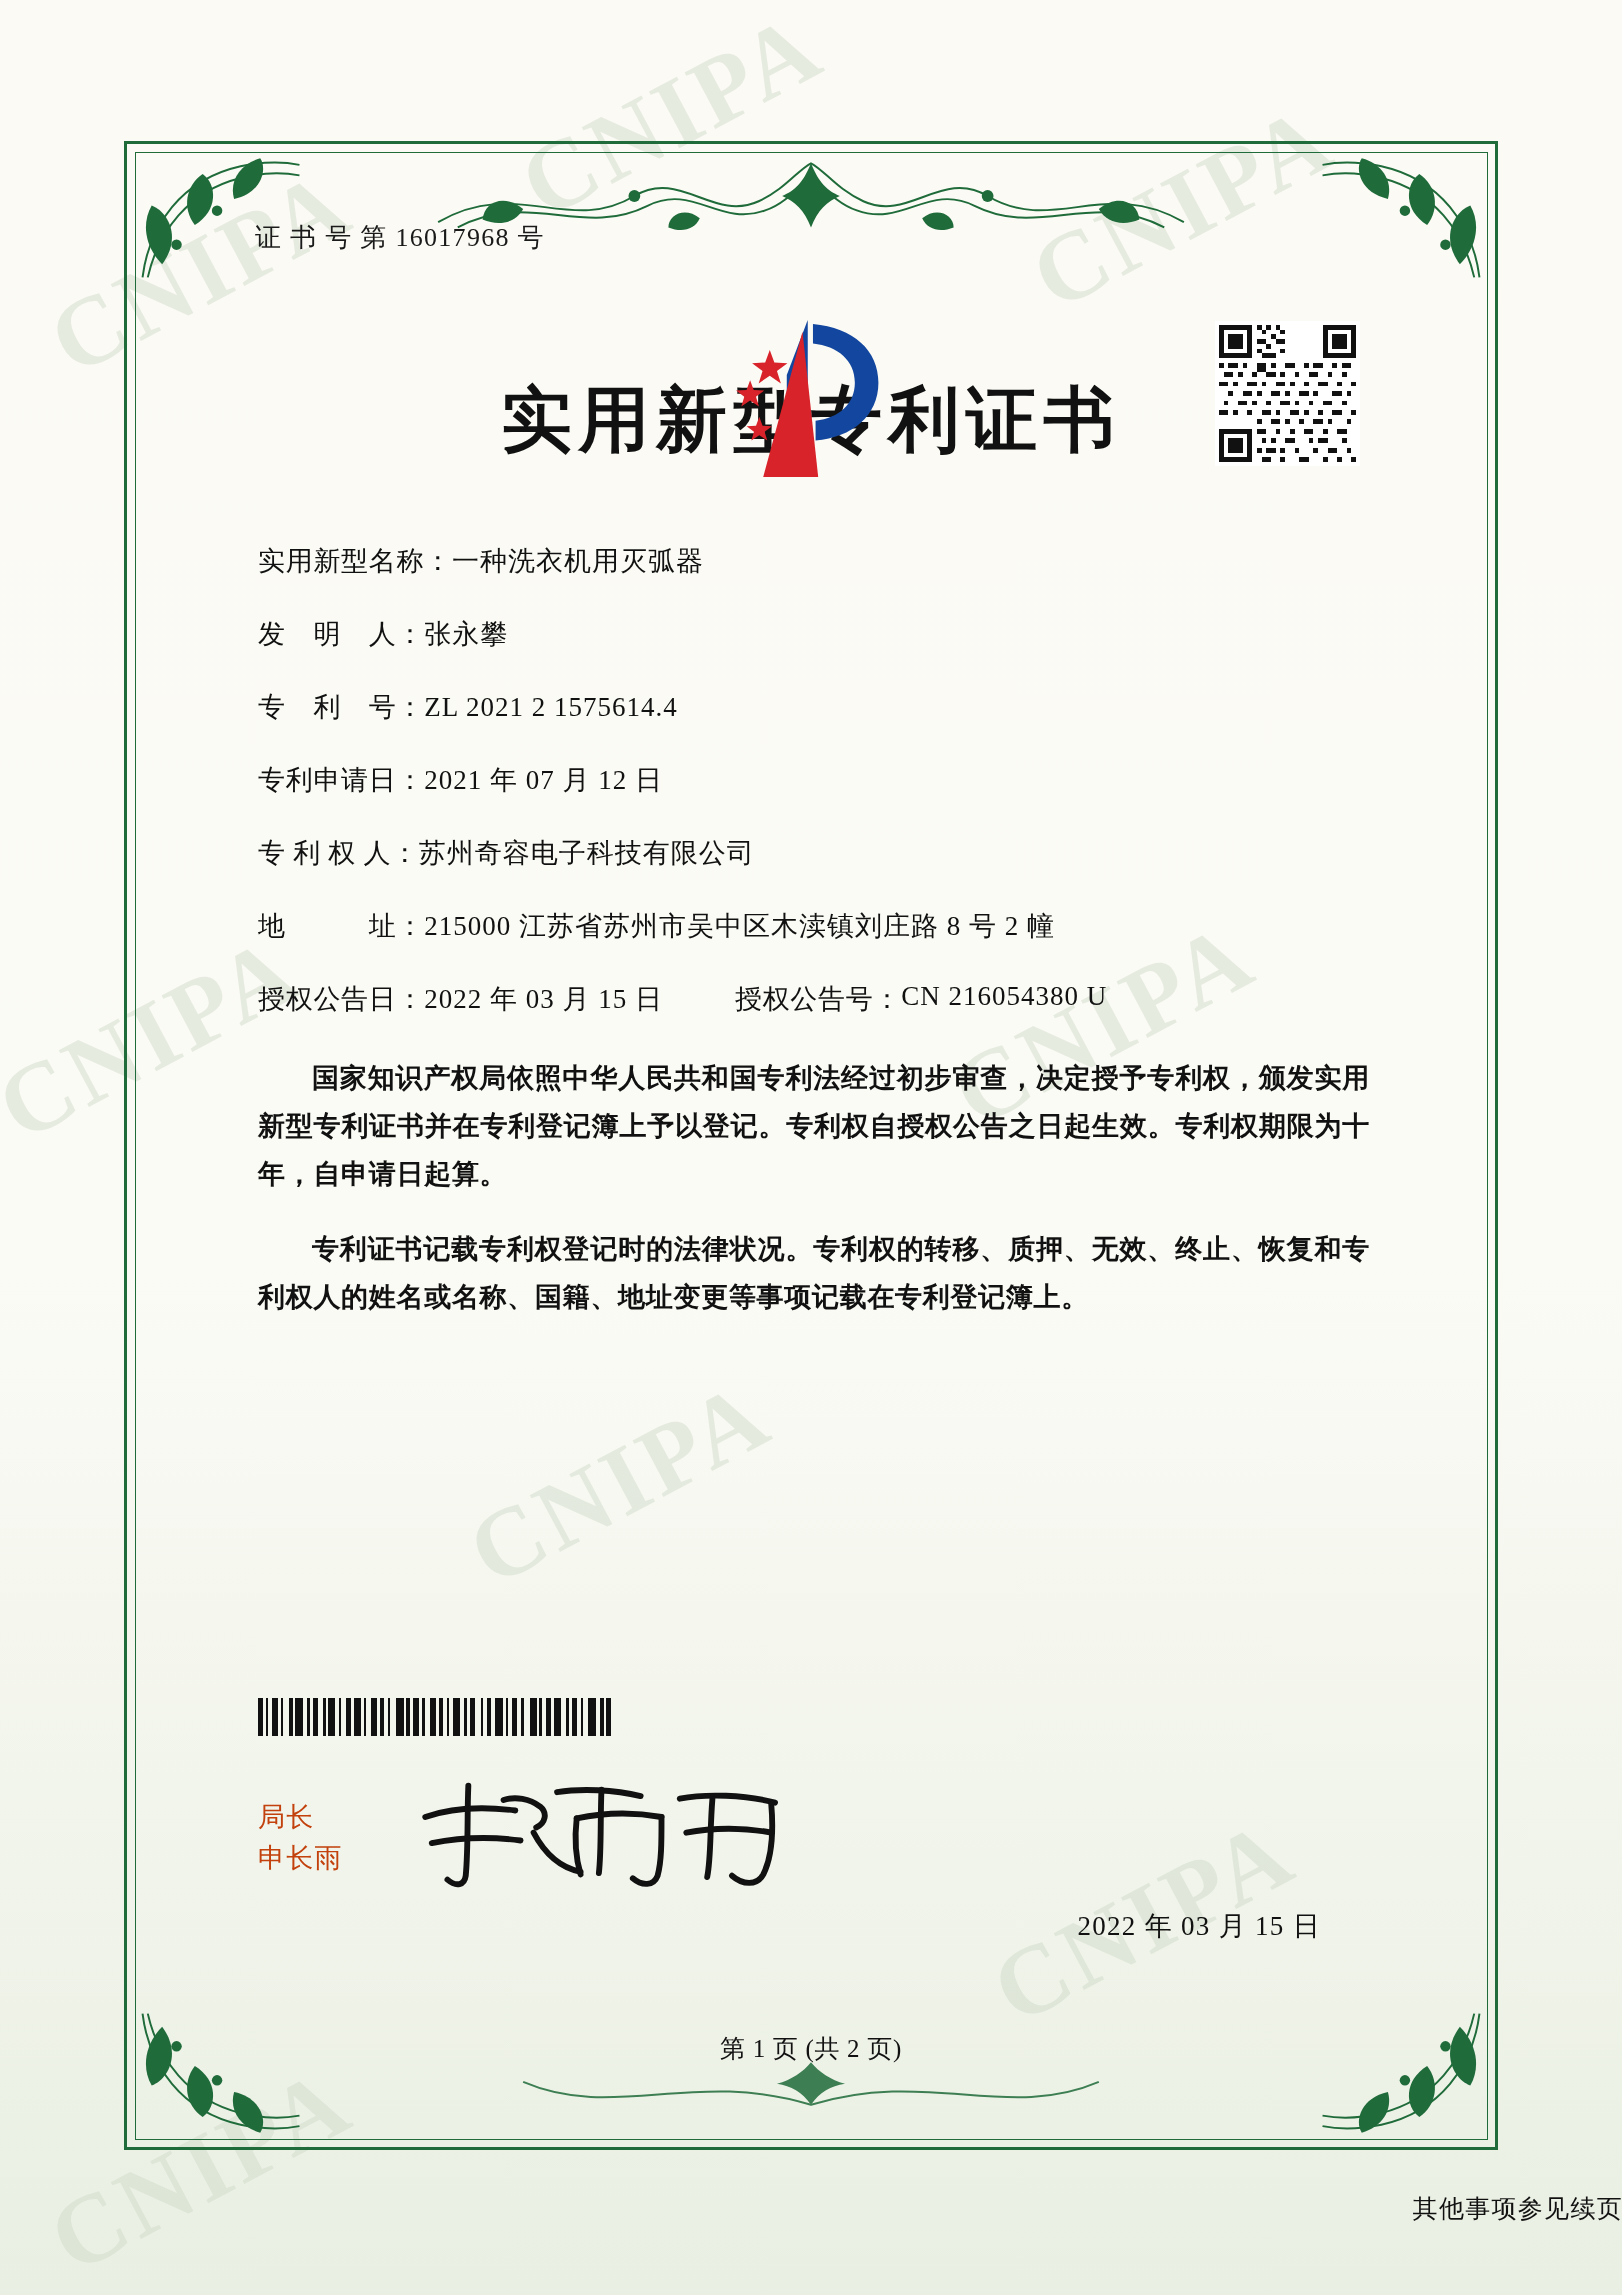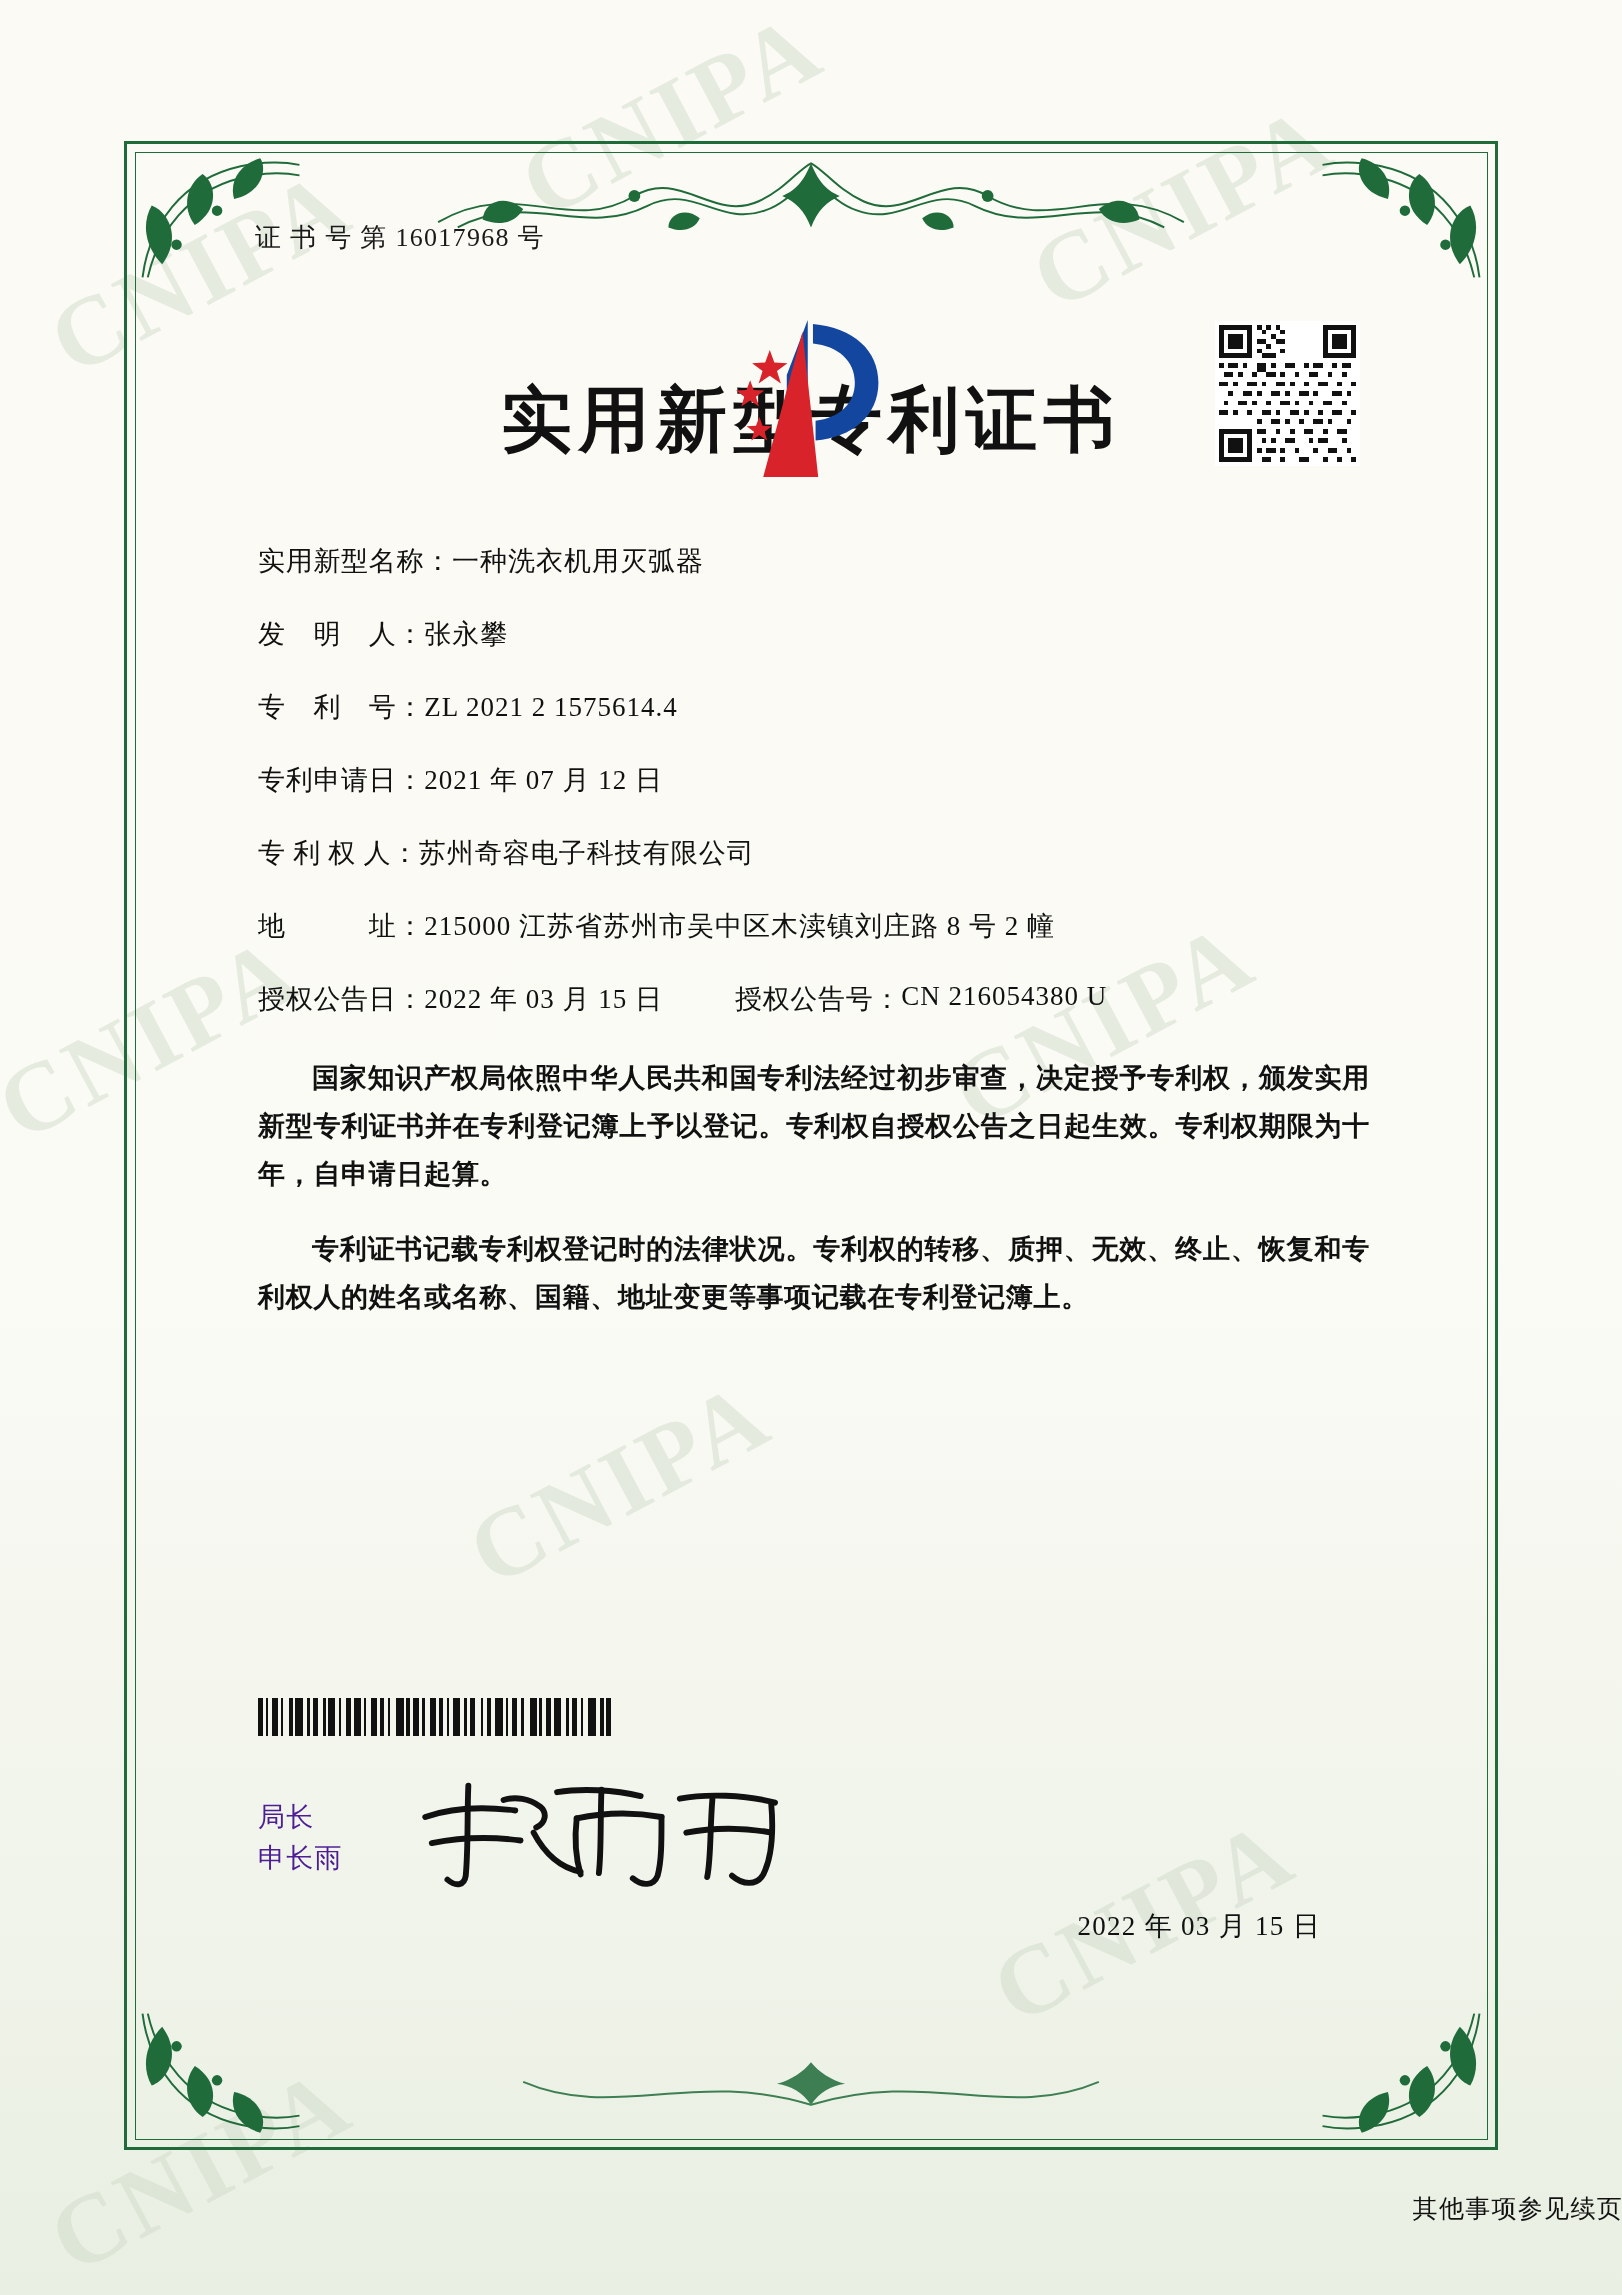--- a/index.html
+++ b/index.html
@@ -207,21 +207,21 @@
   }
   .barcode i { display: block; background: #111; height: 100%; }
 
   
   .sig-block {
     position: absolute;
     left: 134px;
     top: 1656px;
     font-size: 27px;
     line-height: 41px;
-    color: #4c1d95;
+    color: #c2410c;
     letter-spacing: 1.3px;
   }
   .sig-mark {
     position: absolute;
     left: 281px;
     top: 1629px;
     width: 406px;
     height: 124px;
     color: #111;
   }
@@ -640,17 +640,18 @@
         <path d="M392 72 C 392 112, 392 140, 386 162 C 380 178, 362 178, 348 166"></path>
         <path d="M420 44 C 460 36, 520 38, 566 50"></path>
         <path d="M470 44 C 466 92, 468 134, 462 164"></path>
         <path d="M430 96 C 470 88, 520 88, 560 96"></path>
         <path d="M560 50 C 564 96, 560 136, 548 160 C 538 178, 516 176, 500 162"></path>
       </svg>
     </div>
 
     <div class="sig-date">2022 年 03 月 15 日</div>
 
+    <div class="page-no">第 1 页 (共 2 页)</div>
   </div>
 
   <div class="footer-note">其他事项参见续页</div>
 </div>
 
 
 </body></html>

